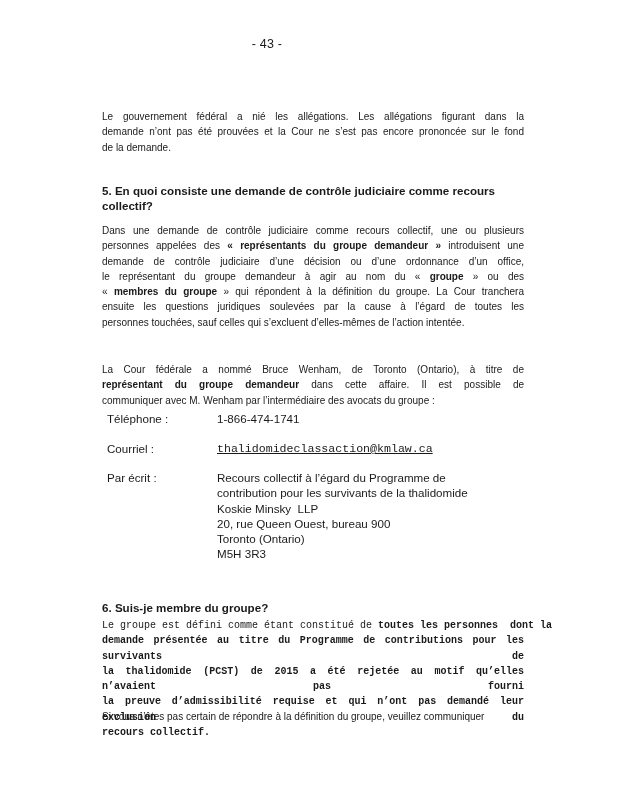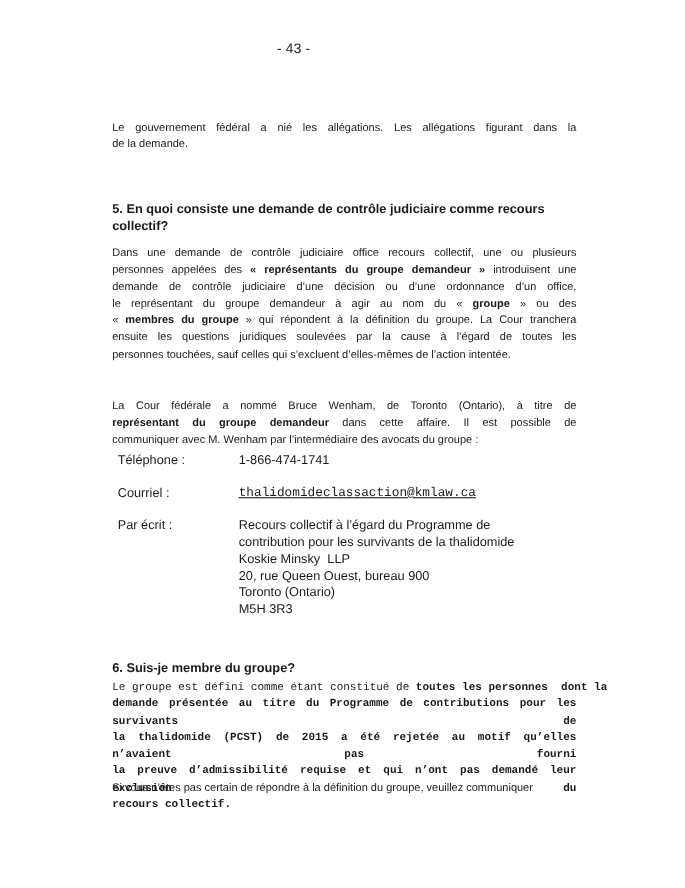--- a/index.html
+++ b/index.html
@@ -31,27 +31,28 @@
 </style>
 </head>
 <body>
 
 <div>
 
   <div class="page-num">- 43 -</div>
 
   <div class="block" style="top:109px;">
     <span class="line-just">Le gouvernement fédéral a nié les allégations. Les allégations figurant dans la</span>
+    <span class="line-just">demande n’ont pas été prouvées et la Cour ne s’est pas encore prononcée sur le fond</span>
     <span class="line">de la demande.</span>
   </div>
 
   <div class="block heading" style="top:183px;">5. En quoi consiste une demande de contrôle judiciaire comme recours collectif?</div>
 
   <div class="block" style="top:223px;">
-    <span class="line-just">Dans une demande de contrôle judiciaire office recours collectif, une ou plusieurs</span>
+    <span class="line-just">Dans une demande de contrôle judiciaire comme recours collectif, une ou plusieurs</span>
     <span class="line-just"><span>personnes appelées des </span><b>« représentants du groupe demandeur »</b><span> introduisent une</span></span>
     <span class="line-just">demande de contrôle judiciaire d’une décision ou d’une ordonnance d’un office,</span>
     <span class="line-just"><span>le représentant du groupe demandeur à agir au nom du « </span><b>groupe</b><span> » ou des</span></span>
     <span class="line-just"><span>« </span><b>membres du groupe</b><span> » qui répondent à la définition du groupe. La Cour tranchera</span></span>
     <span class="line-just">ensuite les questions juridiques soulevées par la cause à l’égard de toutes les</span>
     <span class="line">personnes touchées, sauf celles qui s’excluent d’elles-mêmes de l’action intentée.</span>
   </div>
 
   <div class="block" style="top:362px;">
     <span class="line-just">La Cour fédérale a nommé Bruce Wenham, de Toronto (Ontario), à titre de</span>

